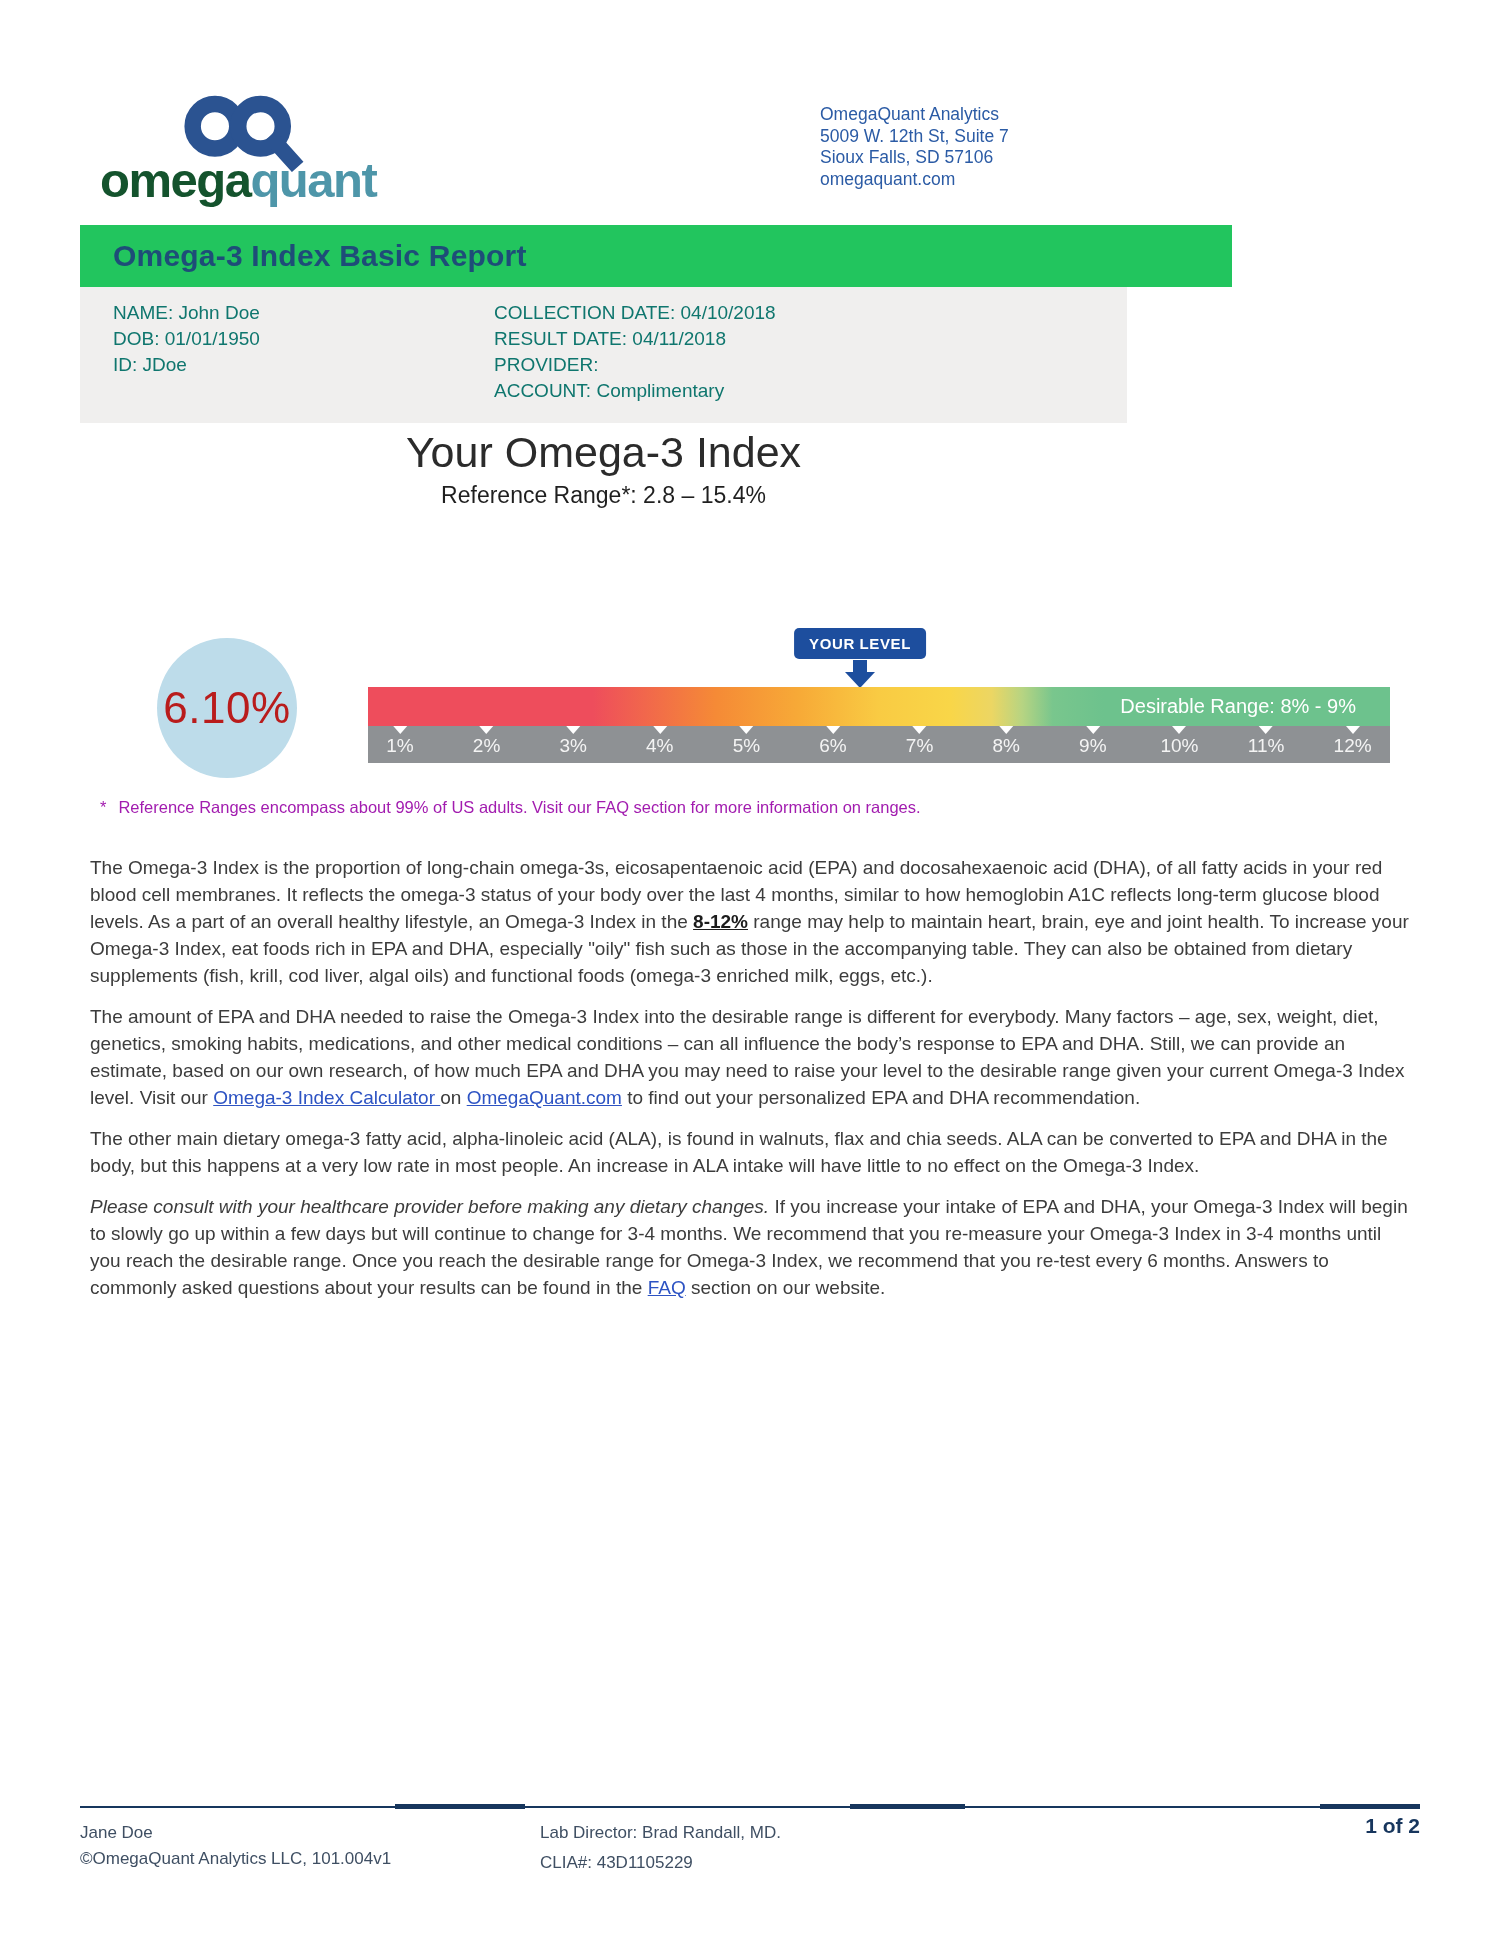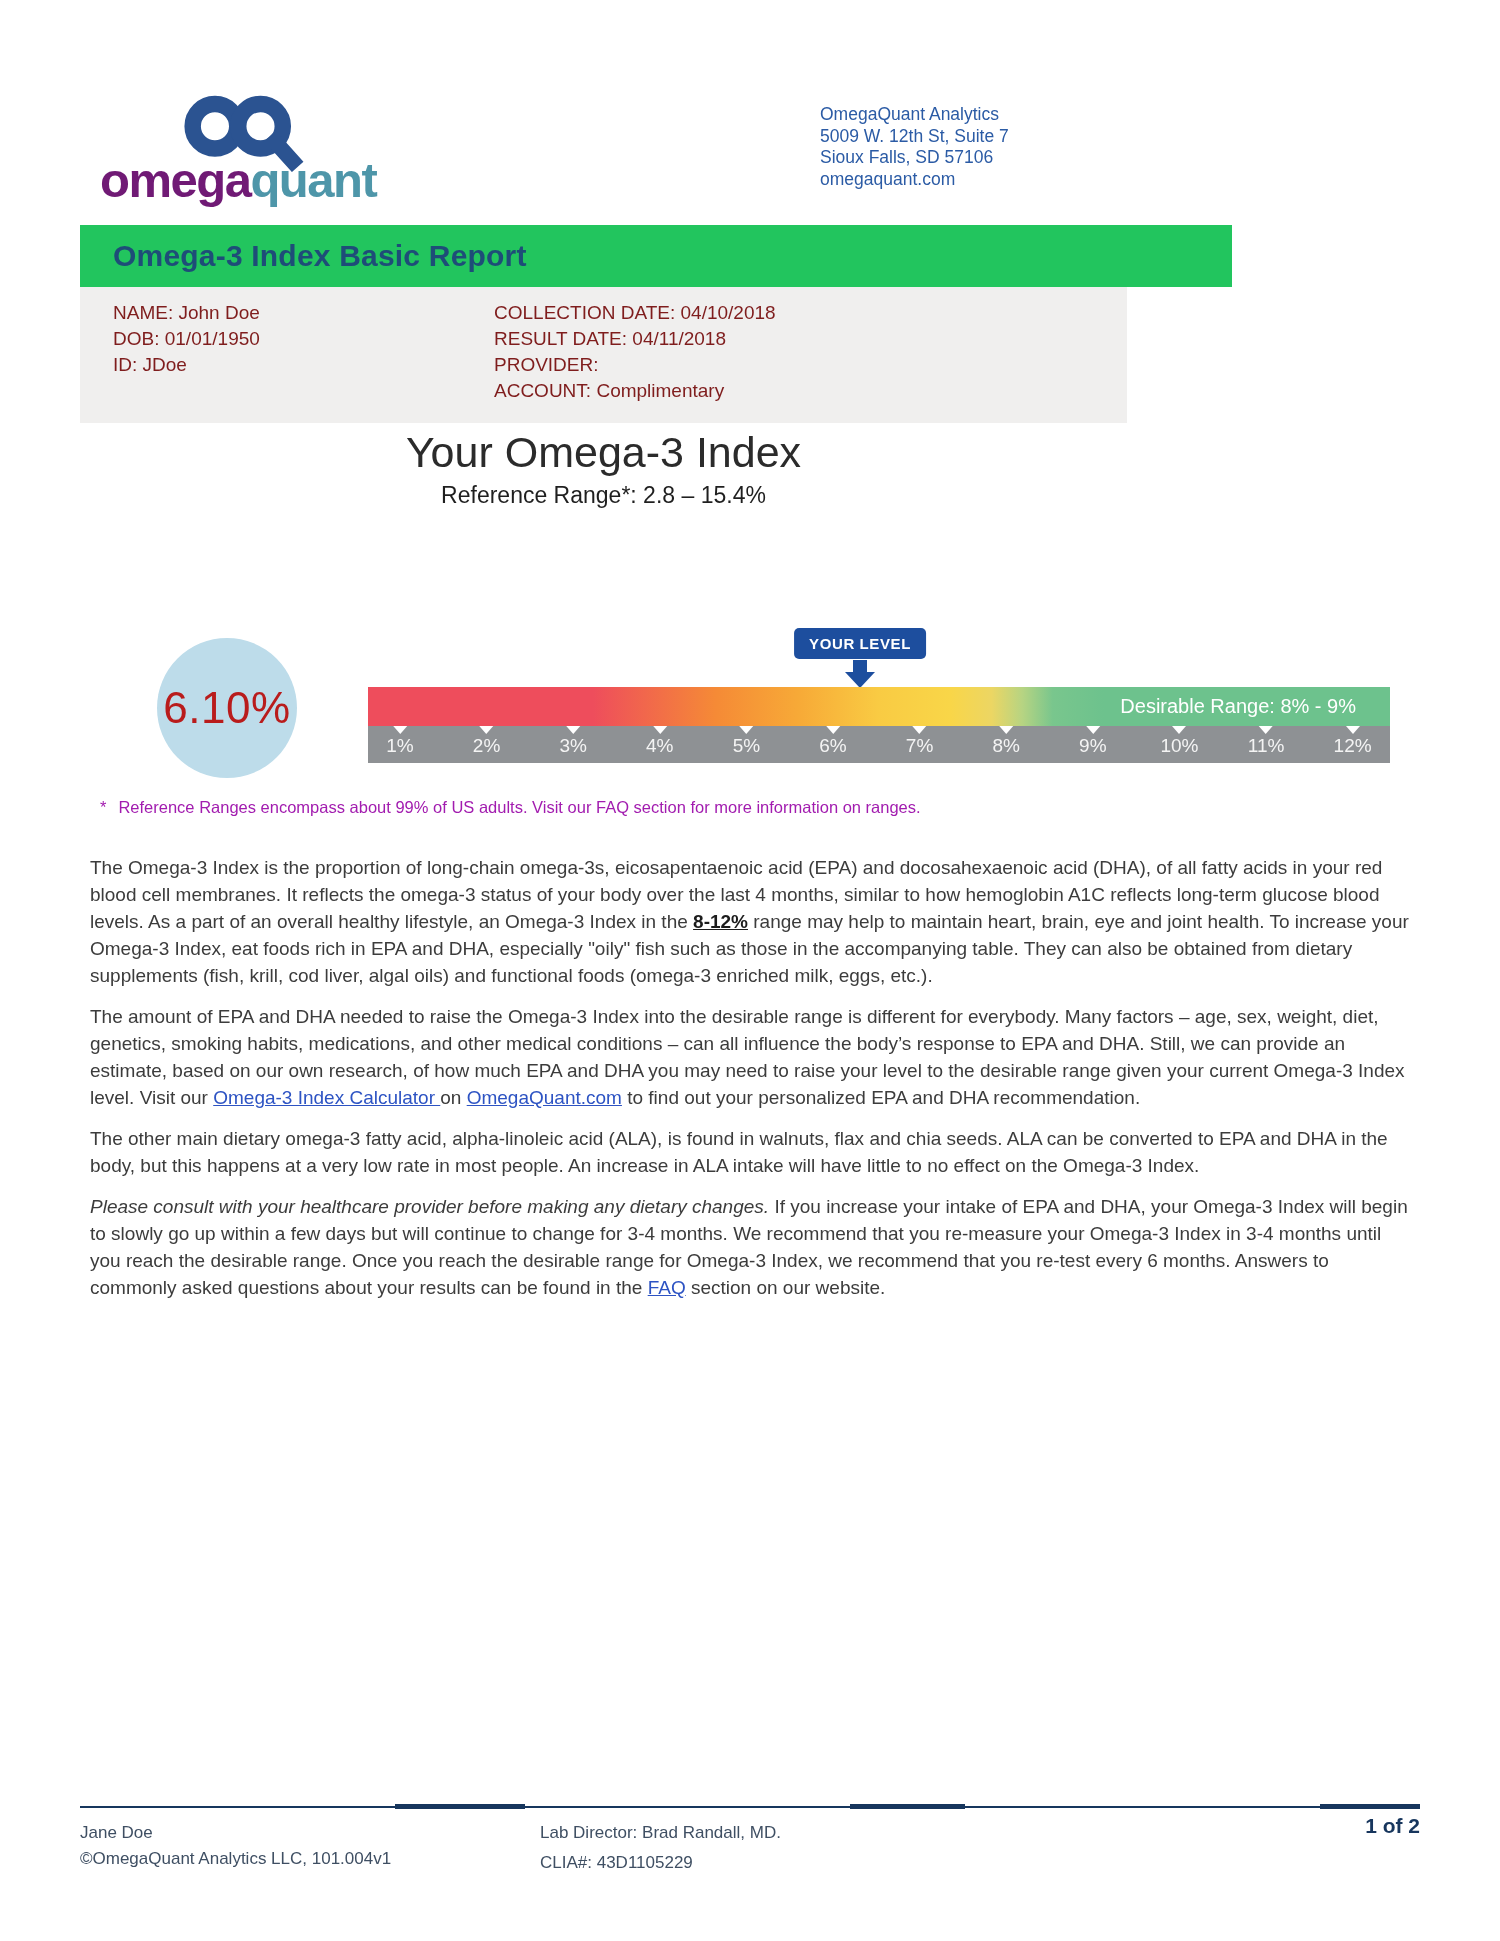--- a/index.html
+++ b/index.html
@@ -3,35 +3,35 @@
 <meta charset="utf-8">
 <style>
   html,body{margin:0;padding:0;background:#ffffff;}
   .page{
     position:relative;width:1500px;height:1941px;background:#ffffff;overflow:hidden;
     font-family:"Liberation Sans", sans-serif;color:#222;
   }
   
   .logo-mark{position:absolute;left:182px;top:94px;width:126px;height:78px;}
   .wordmark{position:absolute;left:100px;top:156px;font-size:49px;font-weight:700;letter-spacing:-1.5px;line-height:1;}
-  .wordmark .w1{color:#701a75;}
+  .wordmark .w1{color:#14532d;}
   .wordmark .w2{color:#4e96a9;}
   .address{position:absolute;left:820px;top:104px;font-size:17.5px;line-height:21.5px;color:#2b5ba5;}
   .address div{white-space:nowrap;}
 
   
   .title-bar{
     position:absolute;left:80px;top:225px;width:1152px;height:62px;background:#22c55e;
     display:flex;align-items:center;
   }
   .title-bar .t{margin-left:33px;font-size:30px;font-weight:700;color:#1e4d78;letter-spacing:0.2px;}
 
   
   .patient-box{position:absolute;left:80px;top:287px;width:1047px;height:136px;background:#f0efee;}
-  .patient-col{position:absolute;top:13px;font-size:19px;line-height:26px;color:#7f1d1d;}
+  .patient-col{position:absolute;top:13px;font-size:19px;line-height:26px;color:#0f766e;}
   .patient-col.left{left:33px;}
   .patient-col.right{left:414px;}
   .patient-col .row span{white-space:pre;}
 
   
   .result-heading{position:absolute;left:80px;top:428px;width:1047px;text-align:center;font-size:43px;font-weight:400;color:#2b2b2b;}
   .result-sub{position:absolute;left:80px;top:482px;width:1047px;text-align:center;font-size:23px;color:#1f1f1f;}
 
   .your-level{
     position:absolute;left:860px;top:628px;transform:translateX(-50%);

